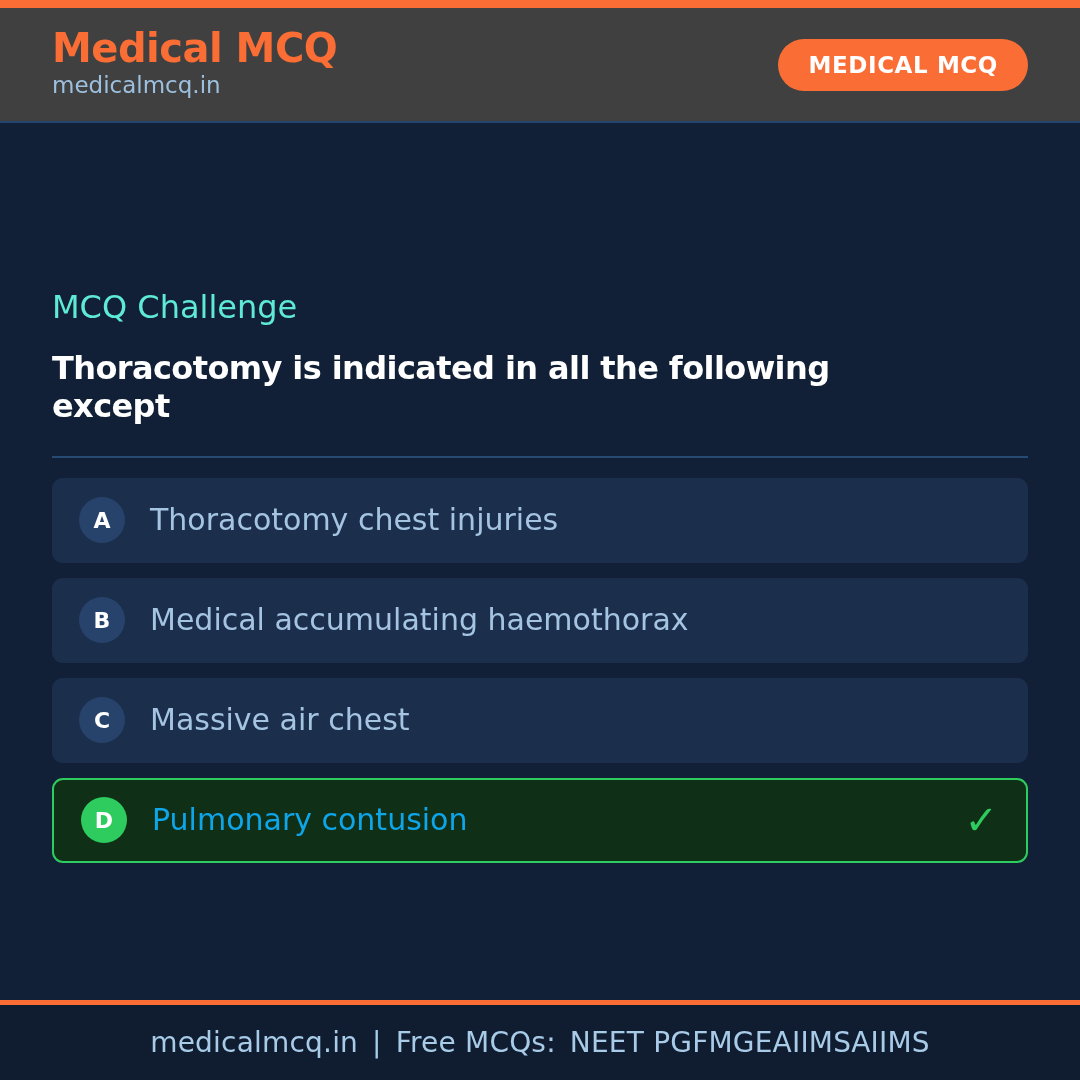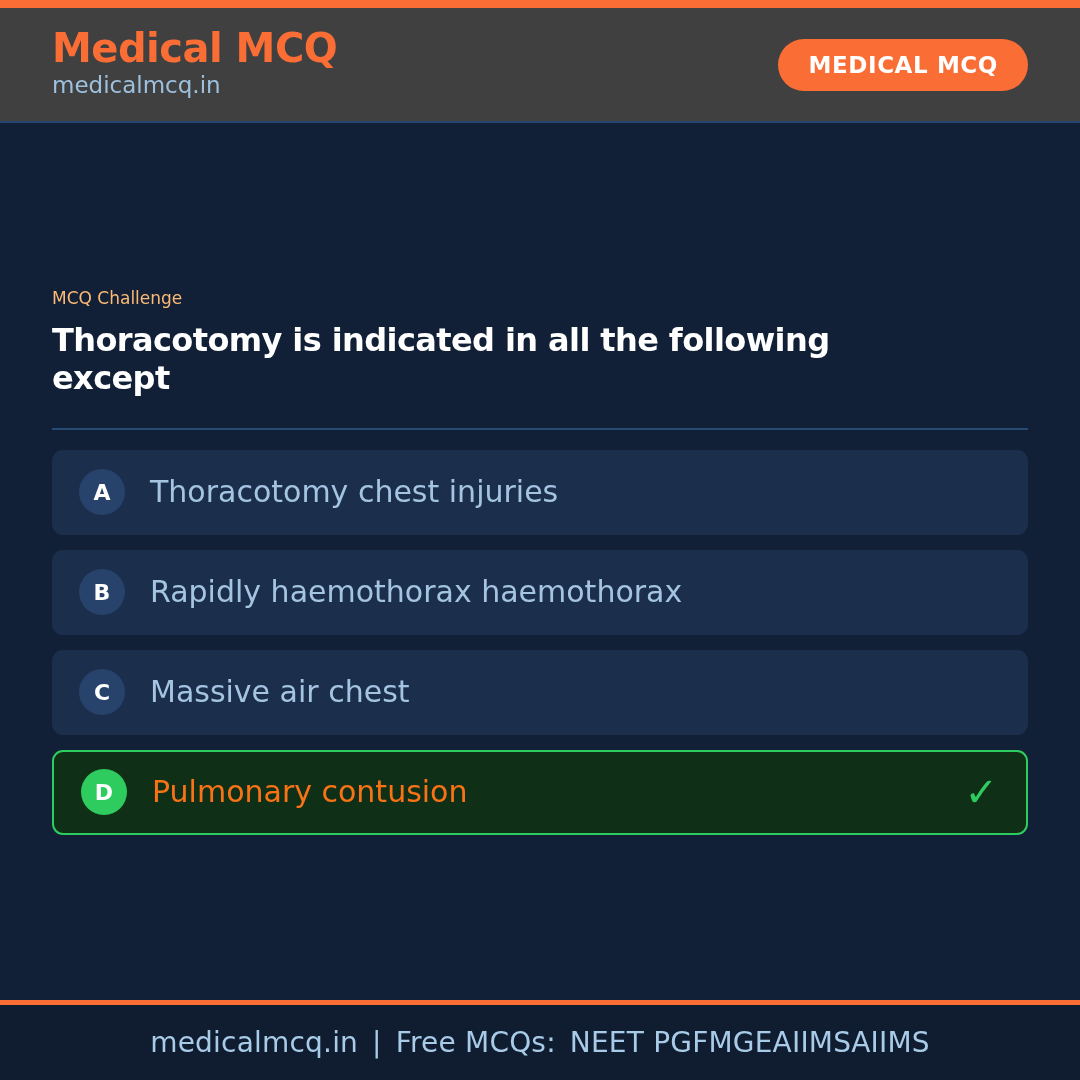--- a/index.html
+++ b/index.html
@@ -44,22 +44,22 @@
   .body-area {
     flex:1 1 auto;
     position:relative;
     padding:0 52px;
     display:flex; flex-direction:column;
     justify-content:flex-start;
   }
   .spacer-top { height:165px; flex:0 0 165px; }
 
   .kicker {
-    font-size:17px; color:#fdba74; line-height:1.2;
-    margin-bottom:14px;
+    font-size:32px; color:#5eead4; line-height:1.2;
+    margin-bottom:24px;
     font-family:"DejaVu Sans", sans-serif;
   }
   .question {
     font-size:32px; font-weight:bold; color:#ffffff;
     line-height:1.16; letter-spacing:-0.6px;
     max-width:900px;
     font-family:"DejaVu Sans", sans-serif;
   }
   .q-rule {
     height:2px; background:#274a72; margin-top:31px; margin-bottom:20px;
@@ -89,21 +89,21 @@
     white-space:nowrap;
   }
   .option .check { display:none; }
 
   
   .option.correct {
     background:#0f2f16;
     border:2px solid #2ecc5e;
   }
   .option.correct .badge { background:#2ecc5e; color:#ffffff; }
-  .option.correct .otext { color:#f97316; }
+  .option.correct .otext { color:#0ea5e9; }
   .option.correct .check {
     display:block;
     margin-left:auto;
     color:#2ecc5e;
     font-size:40px; line-height:1;
     font-weight:bold;
   }
 
   
   .footer-wrap { margin-top:auto; flex:0 0 auto; }
@@ -149,21 +149,21 @@
       <div class="option">
 
         <div class="badge">A</div>
         <div class="otext">Thoracotomy chest injuries</div>
 
       </div>
 
       <div class="option">
 
         <div class="badge">B</div>
-        <div class="otext">Rapidly haemothorax haemothorax</div>
+        <div class="otext">Medical accumulating haemothorax</div>
 
       </div>
 
       <div class="option">
 
         <div class="badge">C</div>
         <div class="otext">Massive air chest</div>
 
       </div>
 

